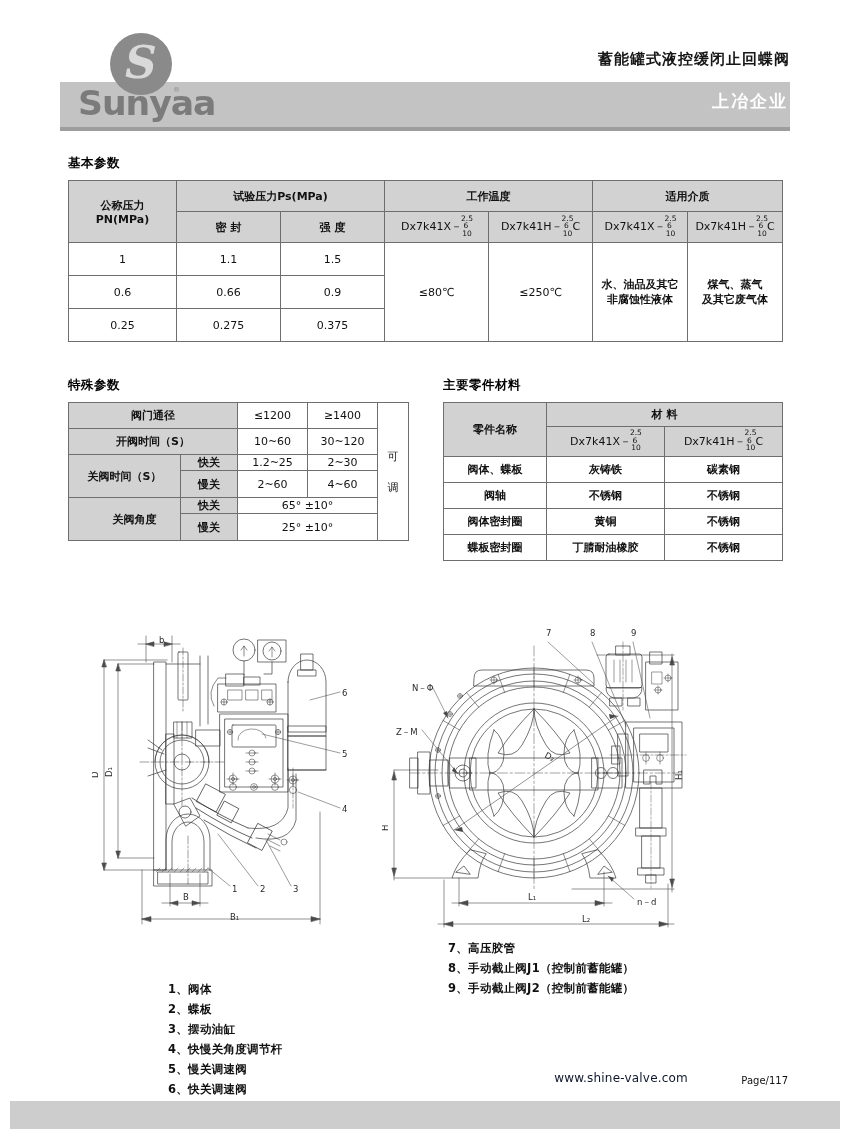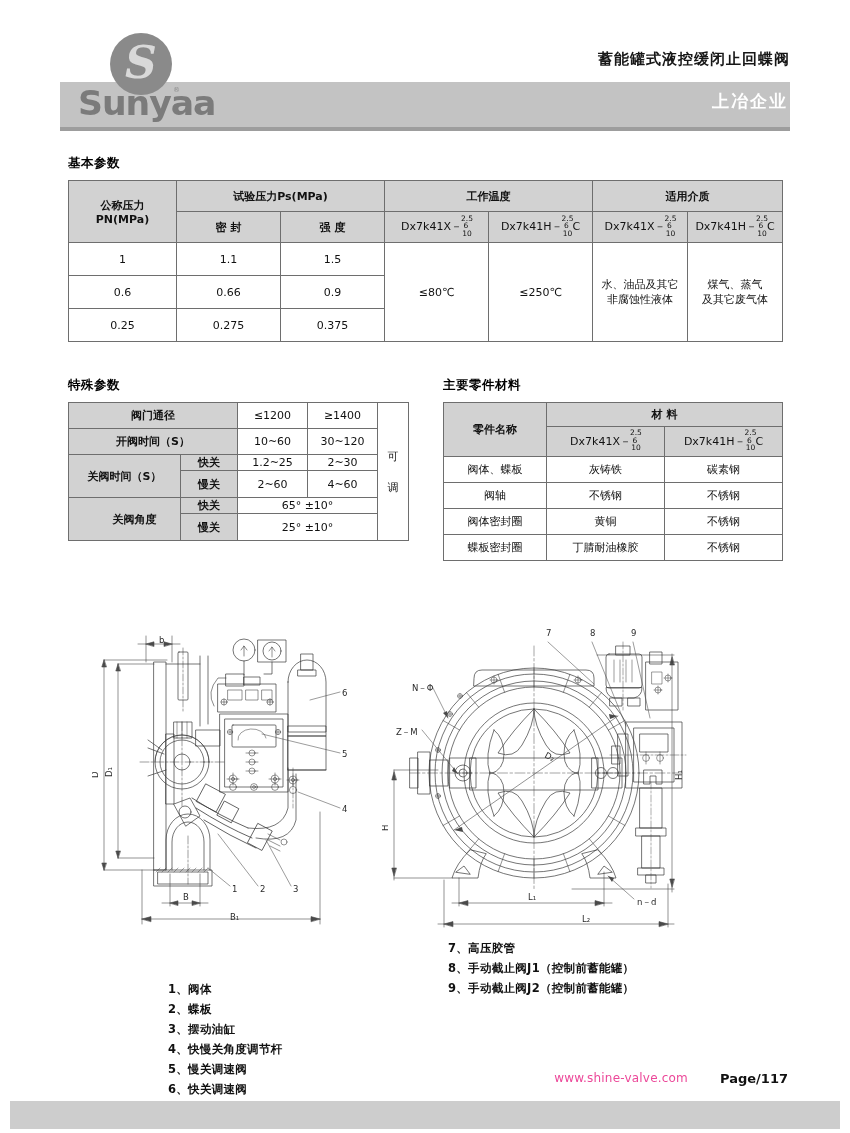--- a/index.html
+++ b/index.html
@@ -57,21 +57,21 @@
   
   table{border-collapse:collapse;table-layout:fixed;}
   .tbl td,.tbl th{
     border:1px solid #6e6e6e;
     text-align:center;vertical-align:middle;
     font-size:11px;color:#111;padding:0;
   }
   .hd{background:#d2d2d2;font-weight:bold;}
   .hd-light{background:#d2d2d2;font-weight:normal;}
   .body-cell{background:#ffffff;}
-  .bold{font-weight:normal;margin-top:44px;}
+  .bold{font-weight:bold;margin-top:44px;}
 
   
   .model{white-space:nowrap;font-size:11px;font-weight:normal;}
   .frac{
     display:inline-block;vertical-align:middle;
     font-size:7.5px;line-height:1.02;text-align:center;
     position:relative;top:-1px;margin:0 -1px;
   }
   .frac span{display:block;}
   .frac .f-mid{ margin-left:-2px; }
@@ -86,25 +86,25 @@
 
   
   .legend{position:absolute;font-size:11.5px;font-weight:bold;color:#111;
           line-height:20px;letter-spacing:.3px;}
   #legend-left{left:168px;top:979px;}
   #legend-right{left:448px;top:938px;}
 
   
   .foot-url{
     position:absolute;right:162px;bottom:48px;
-    font-size:12px;color:#ec4899;letter-spacing:.2px;
+    font-size:12px;color:#0f172a;letter-spacing:.2px;
   }
   .foot-page{
     position:absolute;right:62px;bottom:47px;
-    font-size:13px;font-weight:bold;color:#111;
+    font-size:10px;font-weight:normal;color:#111;
   }
   .foot-bar{
     position:absolute;left:10px;bottom:4px;width:830px;height:28px;
     background:#cdcdcd;
   }
 </style>
 </head>
 <body>
 
 <div class="page">

